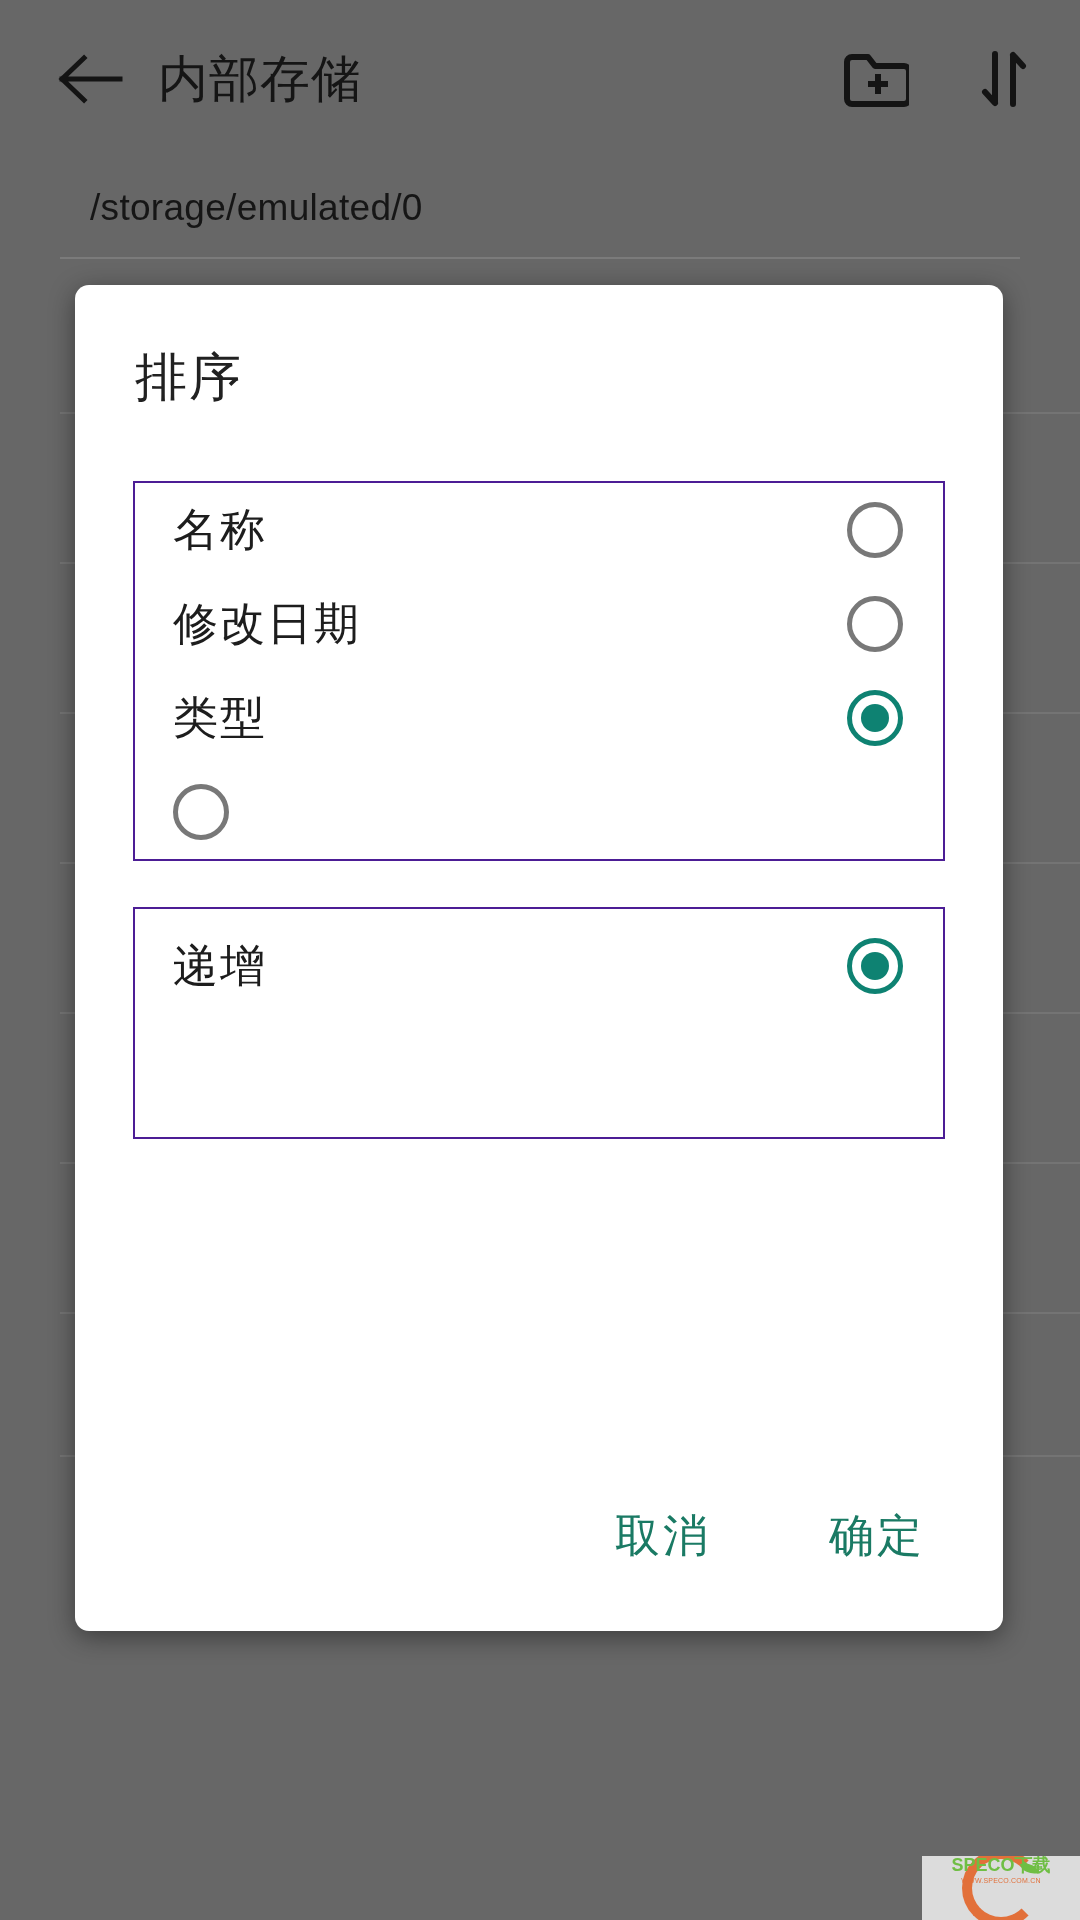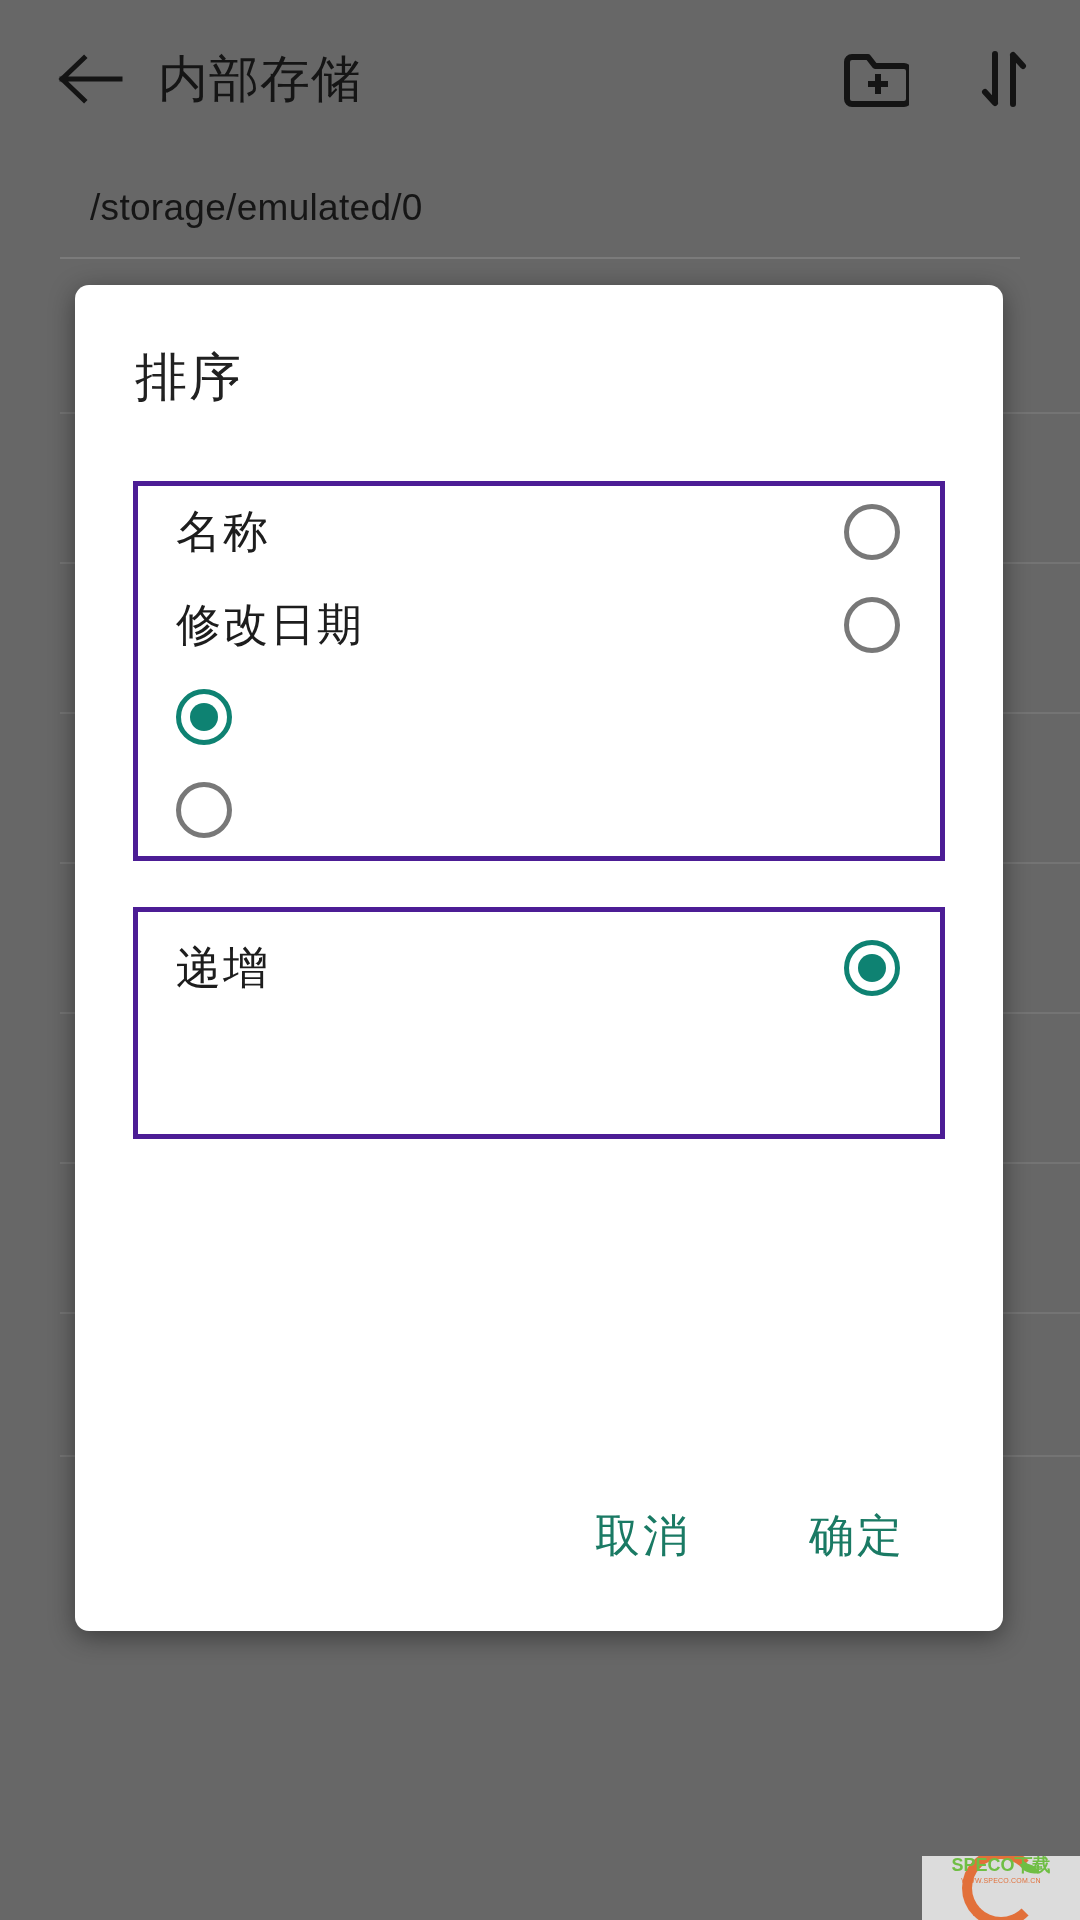--- a/index.html
+++ b/index.html
@@ -154,21 +154,21 @@
     top: 58px;
     font-size: 52px;
     color: #212121;
     letter-spacing: 2px;
   }
 
   .option-group {
     position: absolute;
     left: 58px;
     width: 812px;
-    border: 5px solid #4c1d95;
+    border: 2px solid #4c1d95;
     box-sizing: border-box;
     background: #ffffff;
   }
   #group-sort-field {
     top: 196px;
     height: 380px;
   }
   #group-sort-order {
     top: 622px;
     height: 232px;
@@ -219,21 +219,21 @@
 
   #dialog-actions {
     position: absolute;
     left: 0;
     bottom: 0;
     width: 928px;
     height: 190px;
     display: flex;
     align-items: center;
     justify-content: flex-end;
-    padding-right: 76px;
+    padding-right: 56px;
     box-sizing: border-box;
   }
   .dialog-btn {
     font-size: 45px;
     color: #1A7A64;
     letter-spacing: 3px;
     padding: 14px 22px;
     white-space: nowrap;
   }
   #cancel-button { margin-right: 74px; }
@@ -374,20 +374,21 @@
       <span class="option-label">名称</span>
       <span class="radio"></span>
     </div>
 
     <div class="option-row">
       <span class="option-label">修改日期</span>
       <span class="radio"></span>
     </div>
 
     <div class="option-row">
+      <span class="option-label">类型</span>
       <span class="radio checked"></span>
     </div>
 
     <div class="option-row">
       <span class="radio"></span>
     </div>
   </div>
 
   <div id="group-sort-order" class="option-group">
 

